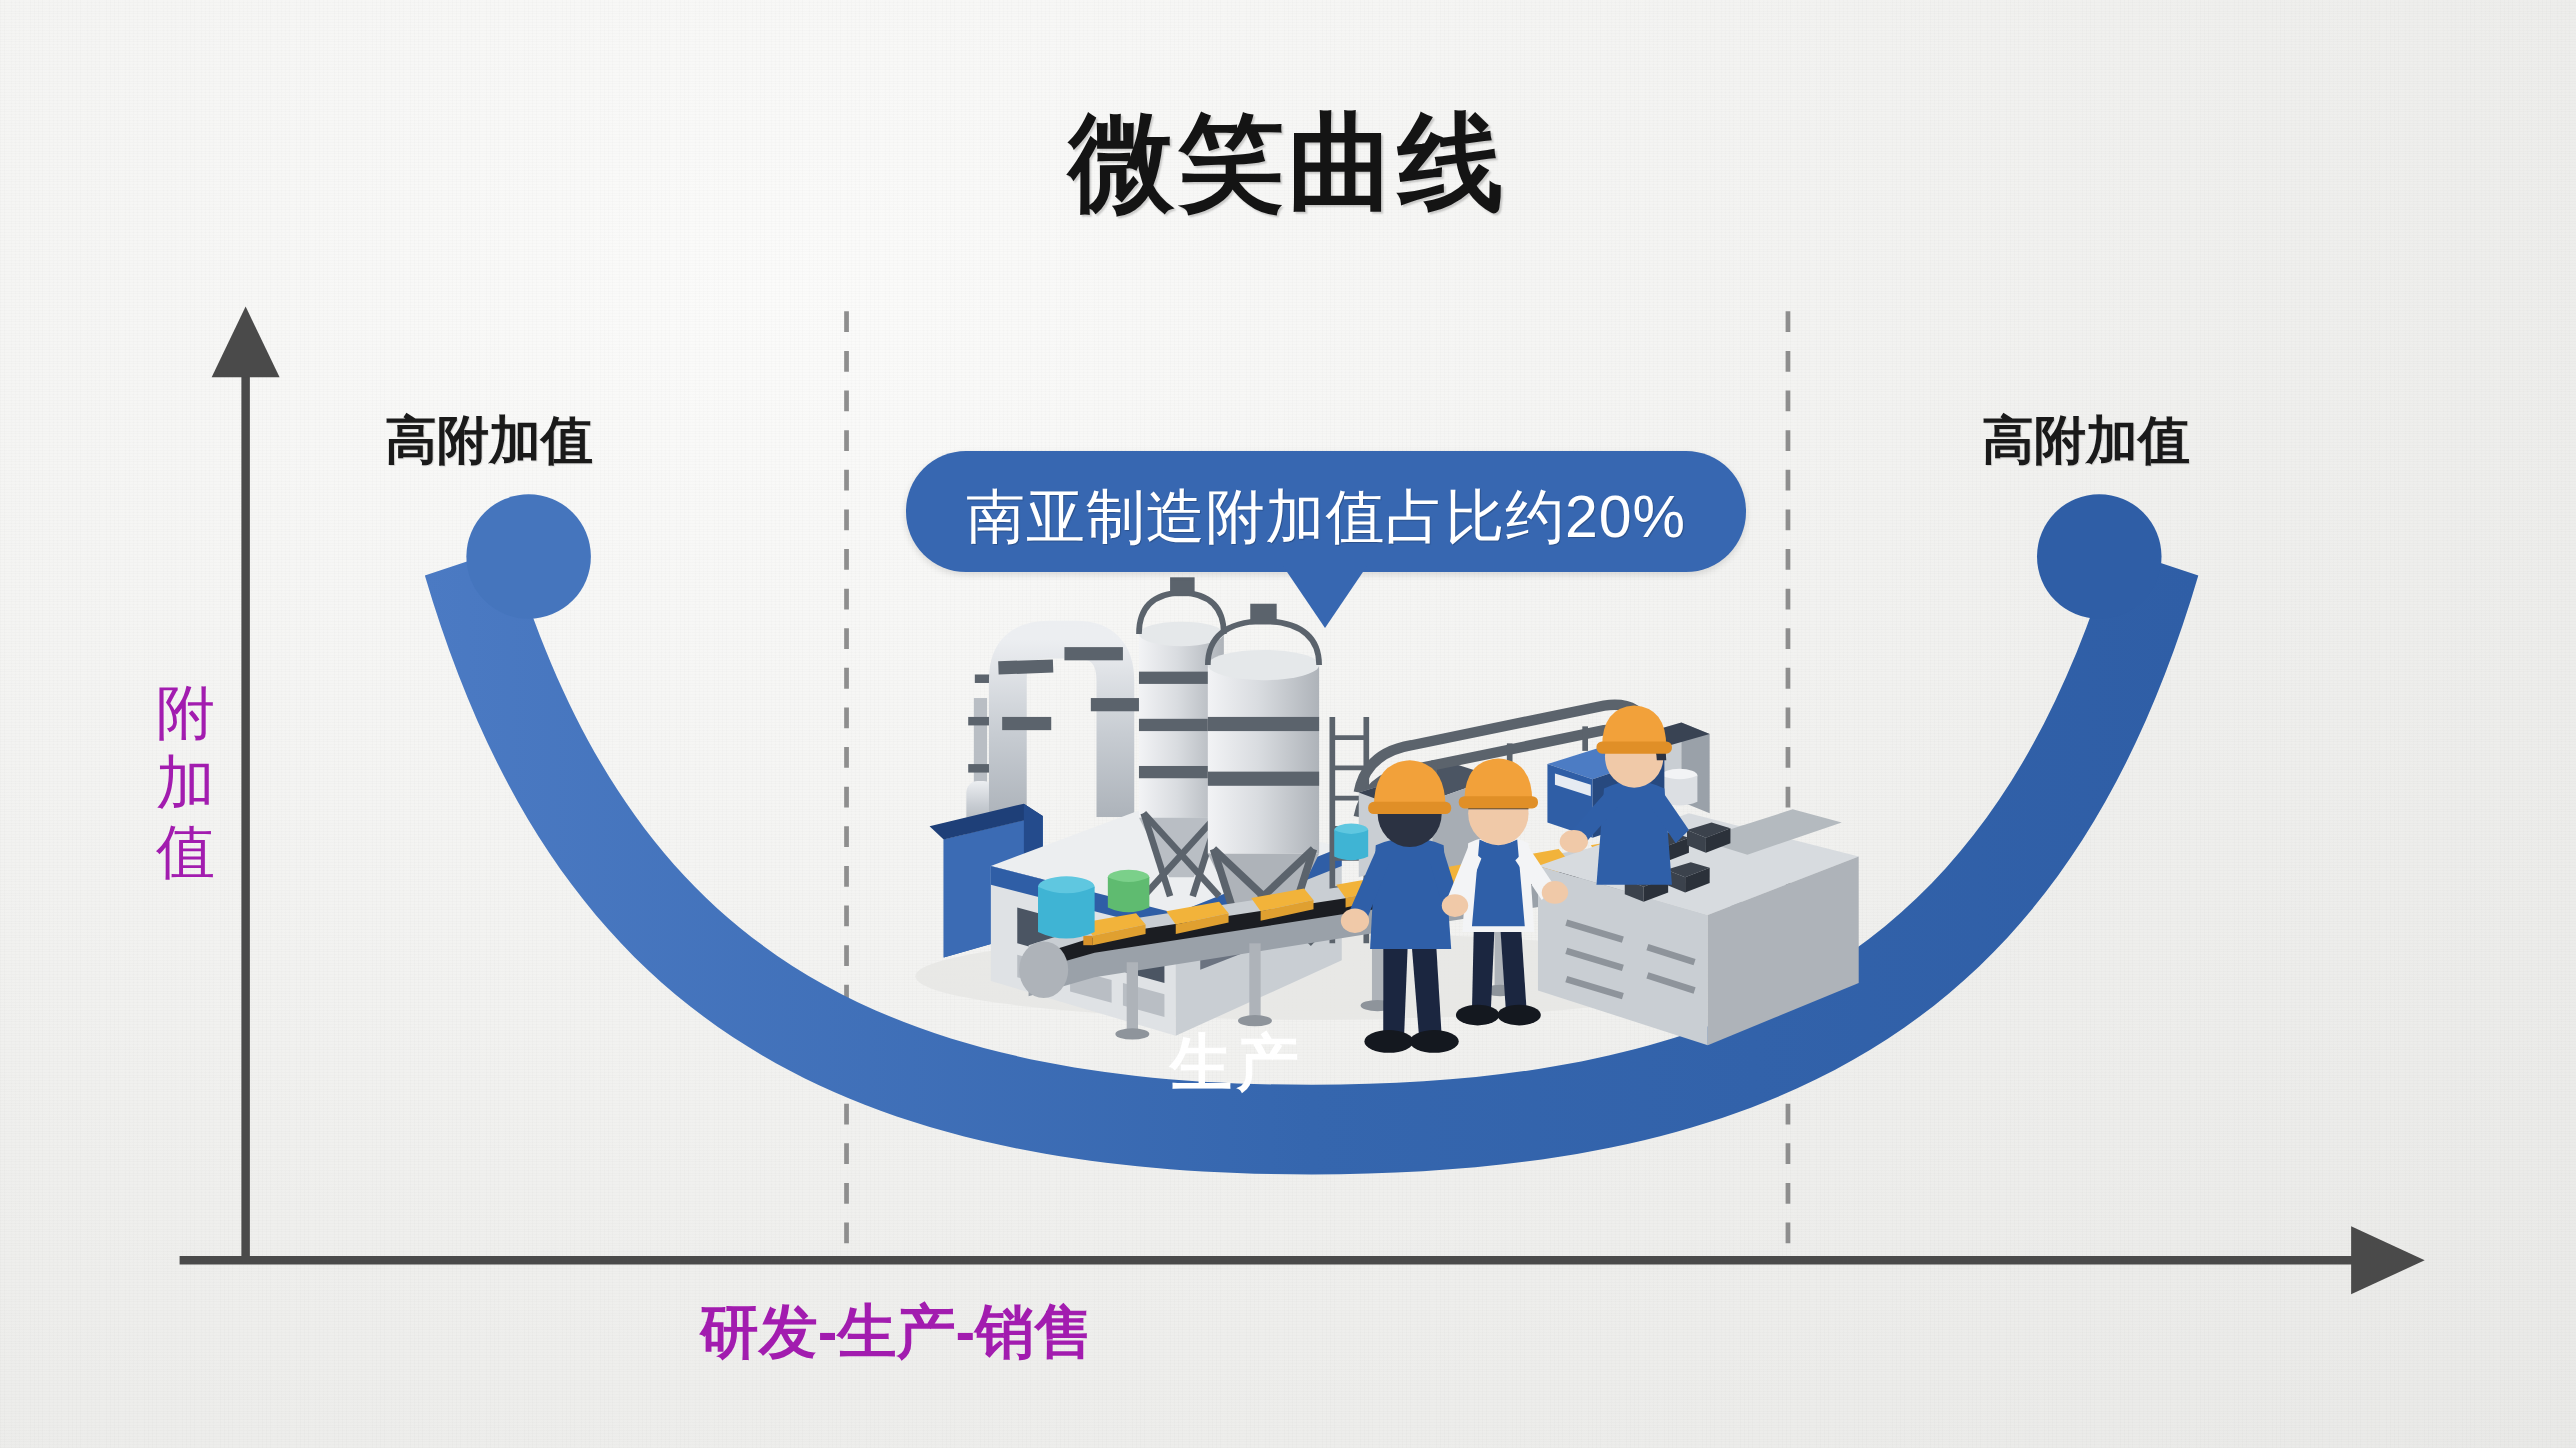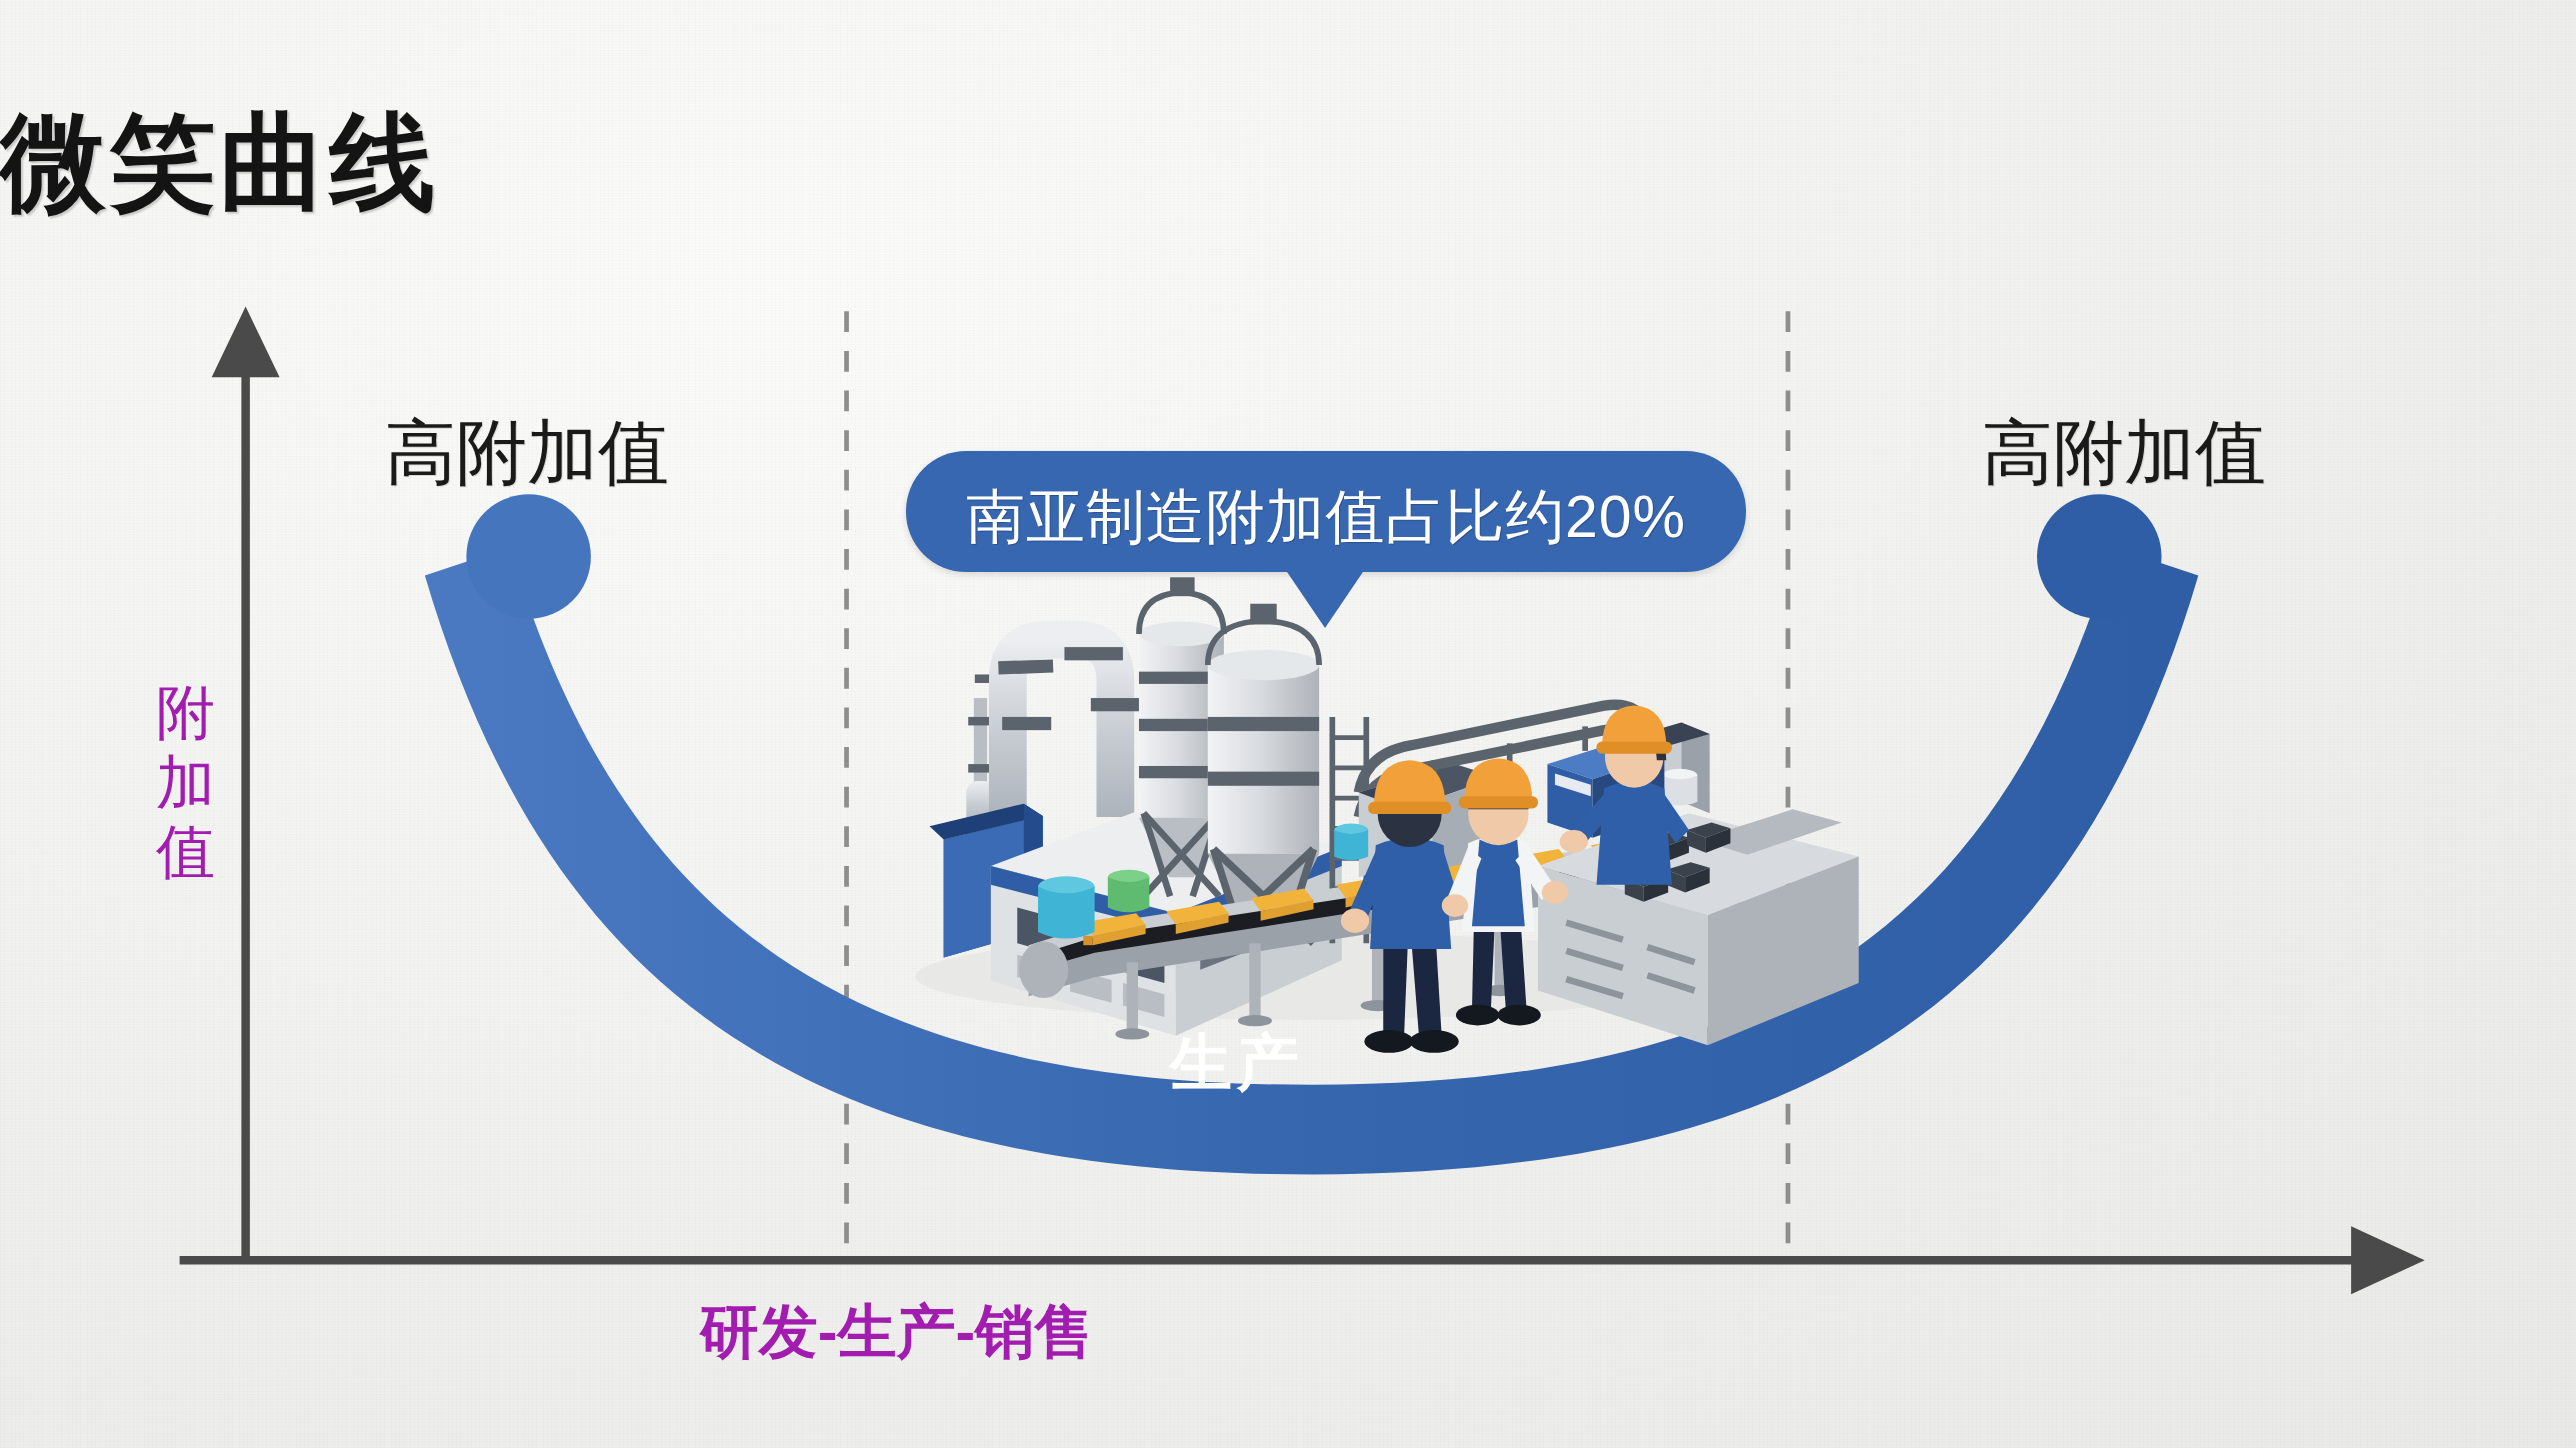--- a/index.html
+++ b/index.html
@@ -29,20 +29,21 @@
     pointer-events: none;
     z-index: 0;
   }
   .layer { position: absolute; inset: 0; z-index: 2; }
 
   #title {
     position: absolute;
     top: 92px;
     left: 0;
     width: 100%;
+    text-align: center;
     font-size: 106px;
     font-weight: bold;
     color: #141414;
     letter-spacing: 3.8px;
     z-index: 6;
     text-shadow: 1.9px 1.9px 1.9px rgba(0,0,0,0.18);
   }
 
   .axis-label {
     position: absolute;
@@ -65,22 +66,22 @@
     left: 0;
     top: 1293px;
     width: 1793px;
     text-align: center;
     font-size: 59px;
     font-weight: 700;
   }
 
   .hv-label {
     position: absolute;
-    font-size: 71px;
-    font-weight: 400;
+    font-size: 52px;
+    font-weight: 700;
     color: #1a1a1a;
     z-index: 6;
     white-space: nowrap;
     text-shadow: 0.9px 0.9px 0.9px rgba(0,0,0,0.12);
   }
   #label-left-high  { left: 385px;  top: 406px; }
   #label-right-high { left: 1982px; top: 406px; }
   #label-low {
     left: 0; top: 1137px; width: 1798px;
     text-align: center;

